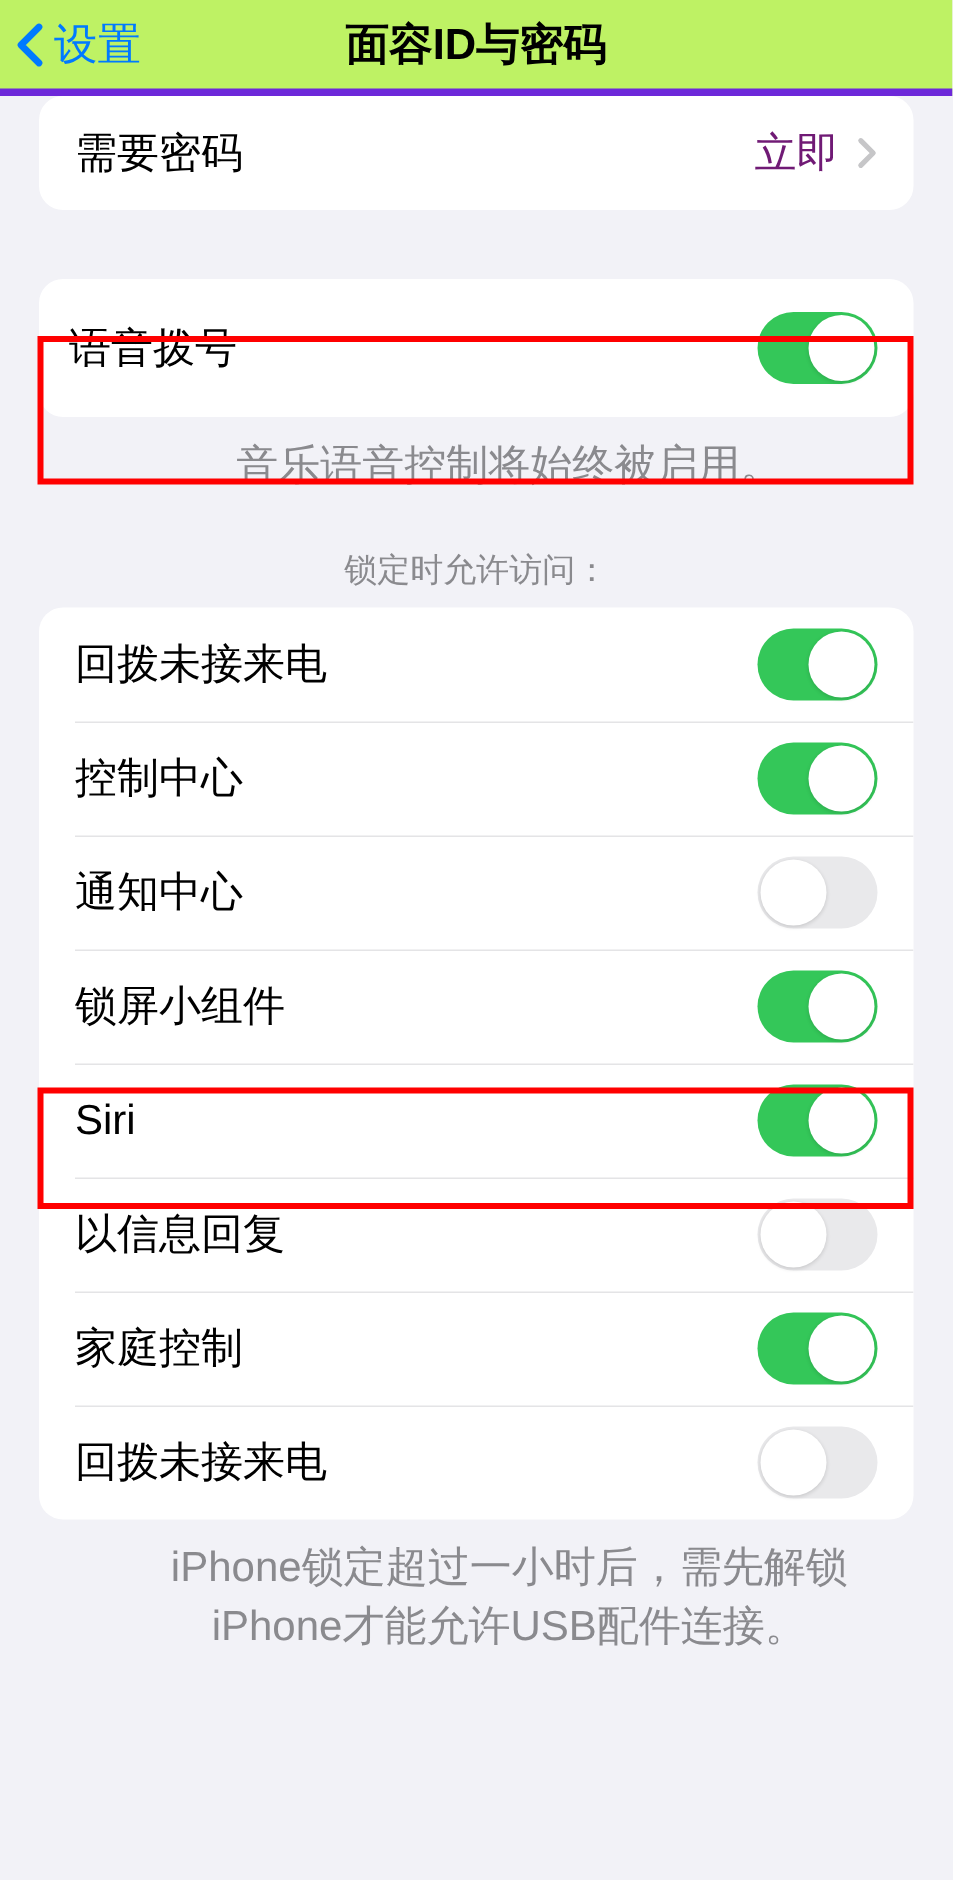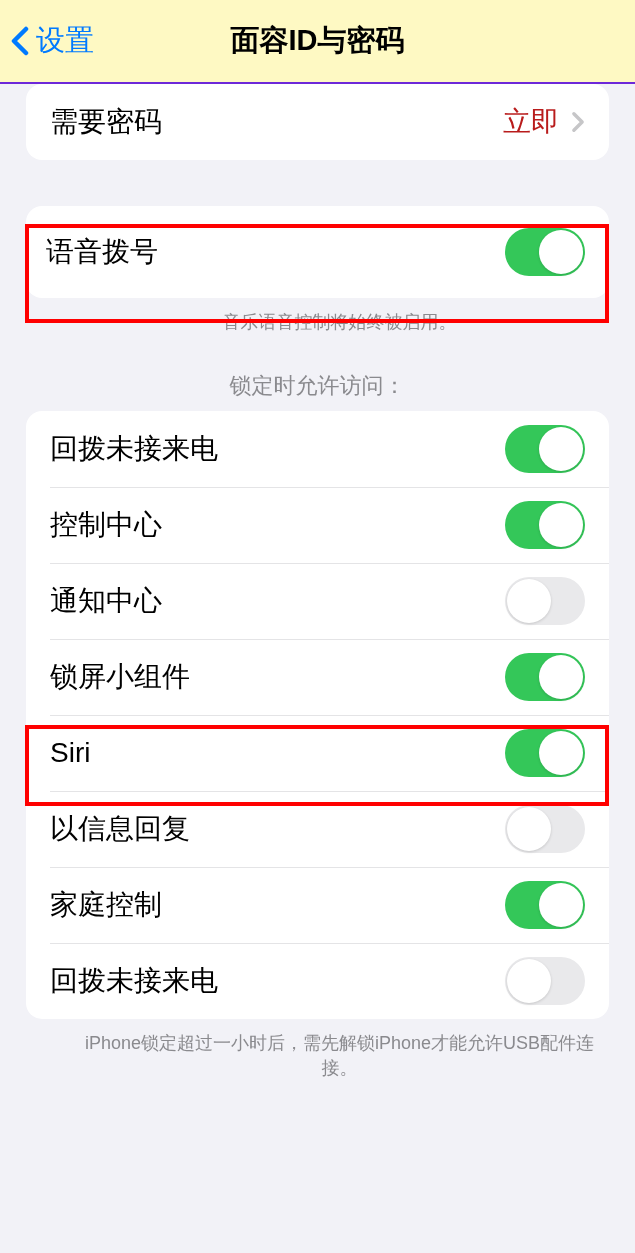--- a/index.html
+++ b/index.html
@@ -9,26 +9,26 @@
       -webkit-font-smoothing: antialiased;
     }
     body {
       width: 635px;
       height: 1253px;
       background: #f2f2f7;
       font-family: -apple-system, "Helvetica Neue", "PingFang SC", sans-serif;
       overflow: hidden;
     }
     .header {
-      height: 84px;
-      background: #fef9c3;
+      height: 64px;
+      background: #bef264;
       display: flex;
       align-items: center;
       position: relative;
-      border-bottom: 2px solid #6d28d9;
+      border-bottom: 5px solid #6d28d9;
     }
     .back-link {
       display: flex;
       align-items: center;
       padding-left: 10px;
       color: #007aff;
       font-size: 29px;
     }
     .chevron-left {
       width: 20px;
@@ -75,21 +75,21 @@
       height: 1px;
       background: #e4e4e6;
     }
     .row-label {
       font-size: 28px;
       color: #000;
     }
     .row-detail {
       display: flex;
       align-items: center;
-      color: #b91c1c;
+      color: #701a75;
       font-size: 28px;
     }
     .chevron-right {
       margin-left: 12px;
       width: 14px;
       height: 22px;
     }
     .toggle {
       width: 80px;
       height: 48px;
@@ -113,21 +113,21 @@
       top: 2px;
       box-shadow: 0 1px 3px rgba(0,0,0,0.15);
     }
     .toggle.on::after {
       right: 2px;
     }
     .toggle.off::after {
       left: 2px;
     }
     .footer-text {
-      font-size: 18px;
+      font-size: 28px;
       color: #8a8a8e;
       padding: 12px 40px 0;
       line-height: 1.4;
       margin-left: 44px;
     }
     .header-text {
       font-size: 22px;
       color: #8a8a8e;
       padding: 36px 40px 10px;
     }

